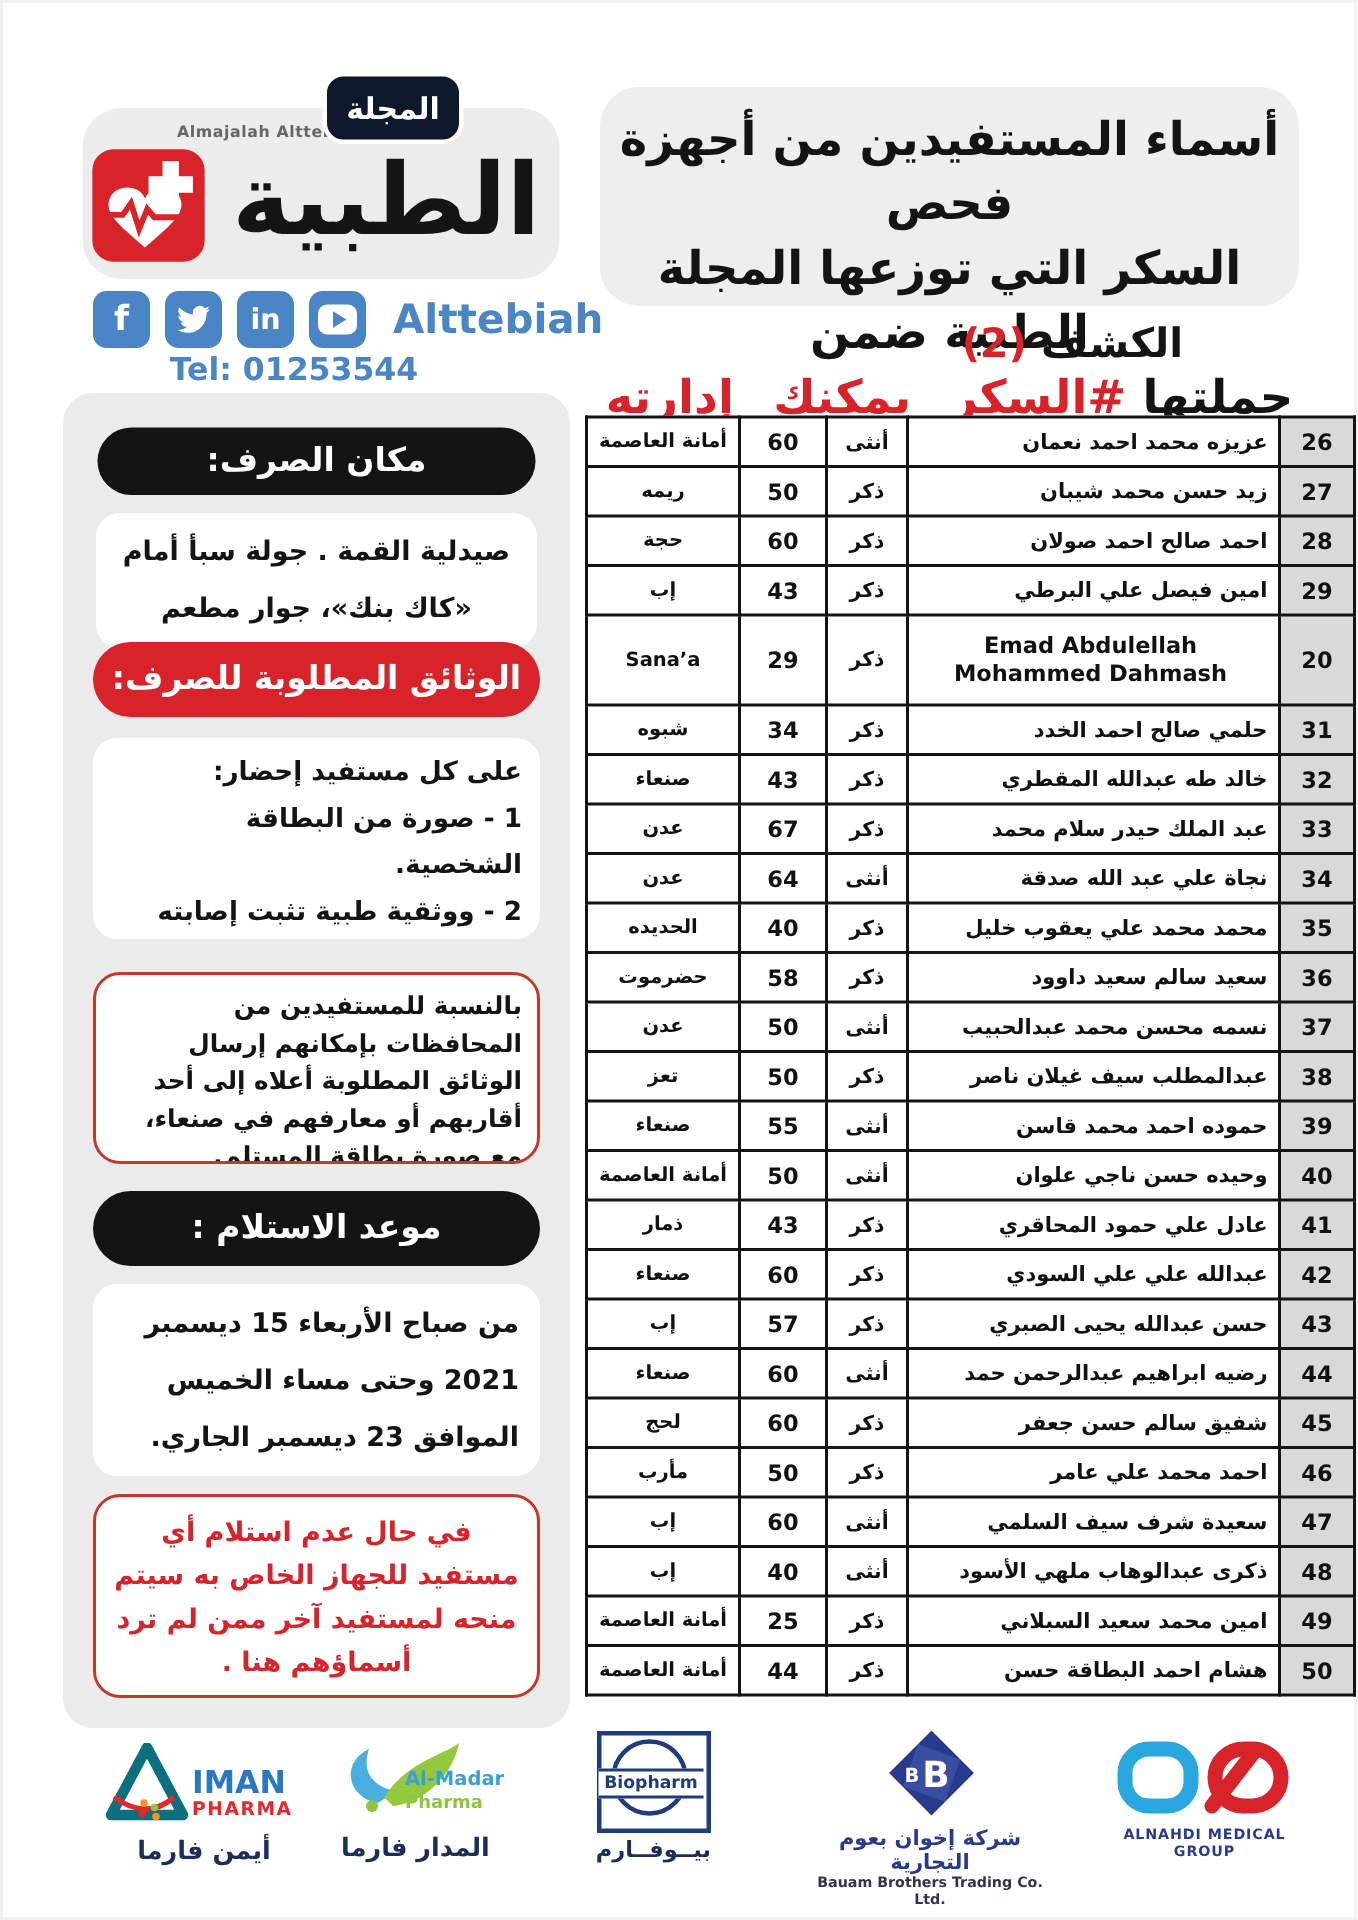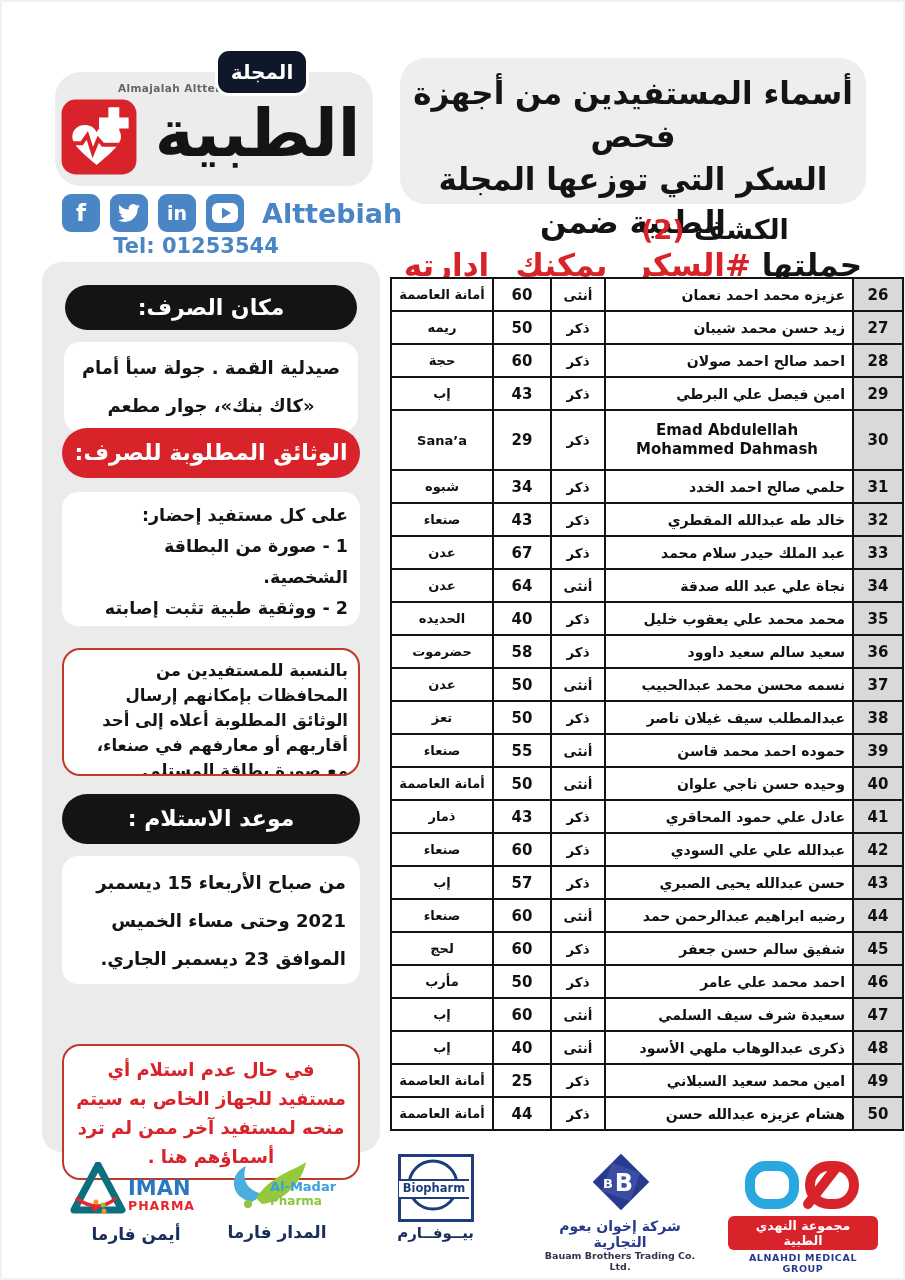--- a/index.html
+++ b/index.html
@@ -38,21 +38,21 @@
   .pill-location{left:23px;top:23px;width:292px;height:45px;line-height:45px;}
   .box-location{left:22px;top:80px;width:294px;height:90px;font-size:18px;line-height:38px;text-align:center;padding:7px 8px;}
   .pill-docs{left:20px;top:166px;width:298px;height:50px;line-height:50px;}
   .box-docs{left:20px;top:230px;width:298px;height:134px;font-size:17.5px;line-height:31px;text-align:right;
             padding:8px 12px;white-space:pre-line;}
   .box-note{left:20px;top:386px;width:298px;height:128px;background:#fff;border:2px solid #c0392b;border-radius:18px;
             font-size:16.5px;line-height:25px;text-align:right;padding:8px 10px;direction:rtl;font-weight:bold;color:#141414;position:absolute;overflow:hidden;}
   .pill-pickup{left:20px;top:532px;width:298px;height:50px;line-height:50px;}
   .box-pickup{left:20px;top:594px;width:298px;height:128px;font-size:18px;line-height:38px;text-align:right;padding:8px 14px;}
   .box-warning{left:20px;top:734px;width:298px;height:136px;background:#fff;border:2px solid #c0392b;border-radius:18px;
-               font-size:18px;line-height:29px;text-align:center;padding:9px 10px;direction:rtl;font-weight:bold;color:#d8232a;position:absolute;overflow:hidden;margin-top:48px;}
+               font-size:18px;line-height:29px;text-align:center;padding:9px 10px;direction:rtl;font-weight:bold;color:#d8232a;position:absolute;overflow:hidden;}
 
   
   .ben-table{position:absolute;left:390px;top:277px;border-collapse:collapse;direction:rtl;background:#fff;}
   .ben-table td{border:2px solid #141414;font-weight:bold;color:#111;text-align:center;padding:0 3px;height:31px;}
   .ben-table td.no{background:#d9d9d9;font-size:15px;width:42px;}
   .ben-table td.name{width:236px;text-align:right;padding-right:7px;font-size:14px;margin-top:44px;}
   .ben-table td.name.latin{text-align:center;direction:ltr;font-size:15px;line-height:1.25;}
   .ben-table td.gender{width:46px;font-size:13.5px;margin-left:19px;}
   .ben-table td.age{width:50px;font-size:15px;}
   .ben-table td.city{width:94px;font-size:13px;}
@@ -164,21 +164,21 @@
       <td class="city">حجة</td>
     </tr>
         <tr>
       <td class="no">29</td>
       <td class="name">امين فيصل علي البرطي</td>
       <td class="gender">ذكر</td>
       <td class="age">43</td>
       <td class="city">إب</td>
     </tr>
         <tr class="tall">
-      <td class="no">30</td>
+      <td class="no">20</td>
       <td class="name latin">Emad Abdulellah Mohammed Dahmash</td>
       <td class="gender">ذكر</td>
       <td class="age">29</td>
       <td class="city">Sana’a</td>
     </tr>
         <tr>
       <td class="no">31</td>
       <td class="name">حلمي صالح احمد الخدد</td>
       <td class="gender">ذكر</td>
       <td class="age">34</td>
@@ -305,21 +305,21 @@
     </tr>
         <tr>
       <td class="no">49</td>
       <td class="name">امين محمد سعيد السبلاني</td>
       <td class="gender">ذكر</td>
       <td class="age">25</td>
       <td class="city">أمانة العاصمة</td>
     </tr>
         <tr>
       <td class="no">50</td>
-      <td class="name">هشام عزيزه عبدالله حسن</td>
+      <td class="name">هشام احمد البطاقة حسن</td>
       <td class="gender">ذكر</td>
       <td class="age">44</td>
       <td class="city">أمانة العاصمة</td>
     </tr>
       </tbody>
   </table>
 
   <div class="sponsor aiman">
     <svg width="140" height="56" viewBox="0 0 140 56">
       <path d="M32 3 L56 48 L8 48 Z" fill="none" stroke="#0c6f7e" stroke-width="7" stroke-linejoin="round"></path>
@@ -371,17 +371,16 @@
     <div class="ar-label">شركة إخوان بعوم التجارية</div>
     <div class="en-label">Bauam Brothers Trading Co. Ltd.</div>
   </div>
 
   <div class="sponsor alnahdi">
     <svg width="130" height="54" viewBox="0 0 130 54">
       <rect x="12" y="8" width="44" height="38" rx="16" fill="none" stroke="#29a8e0" stroke-width="10"></rect>
       <rect x="72" y="8" width="44" height="38" rx="19" fill="none" stroke="#d8232a" stroke-width="10"></rect>
       <path d="M70 46 L98 10" stroke="#d8232a" stroke-width="10" stroke-linecap="round" fill="none"></path>
     </svg>
-    <div><span class="alnahdi-pill">مجموعة النهدي الطبية</span></div>
     <div class="en-label">ALNAHDI MEDICAL GROUP</div>
   </div>
 
 </div>
 
 </body></html>

